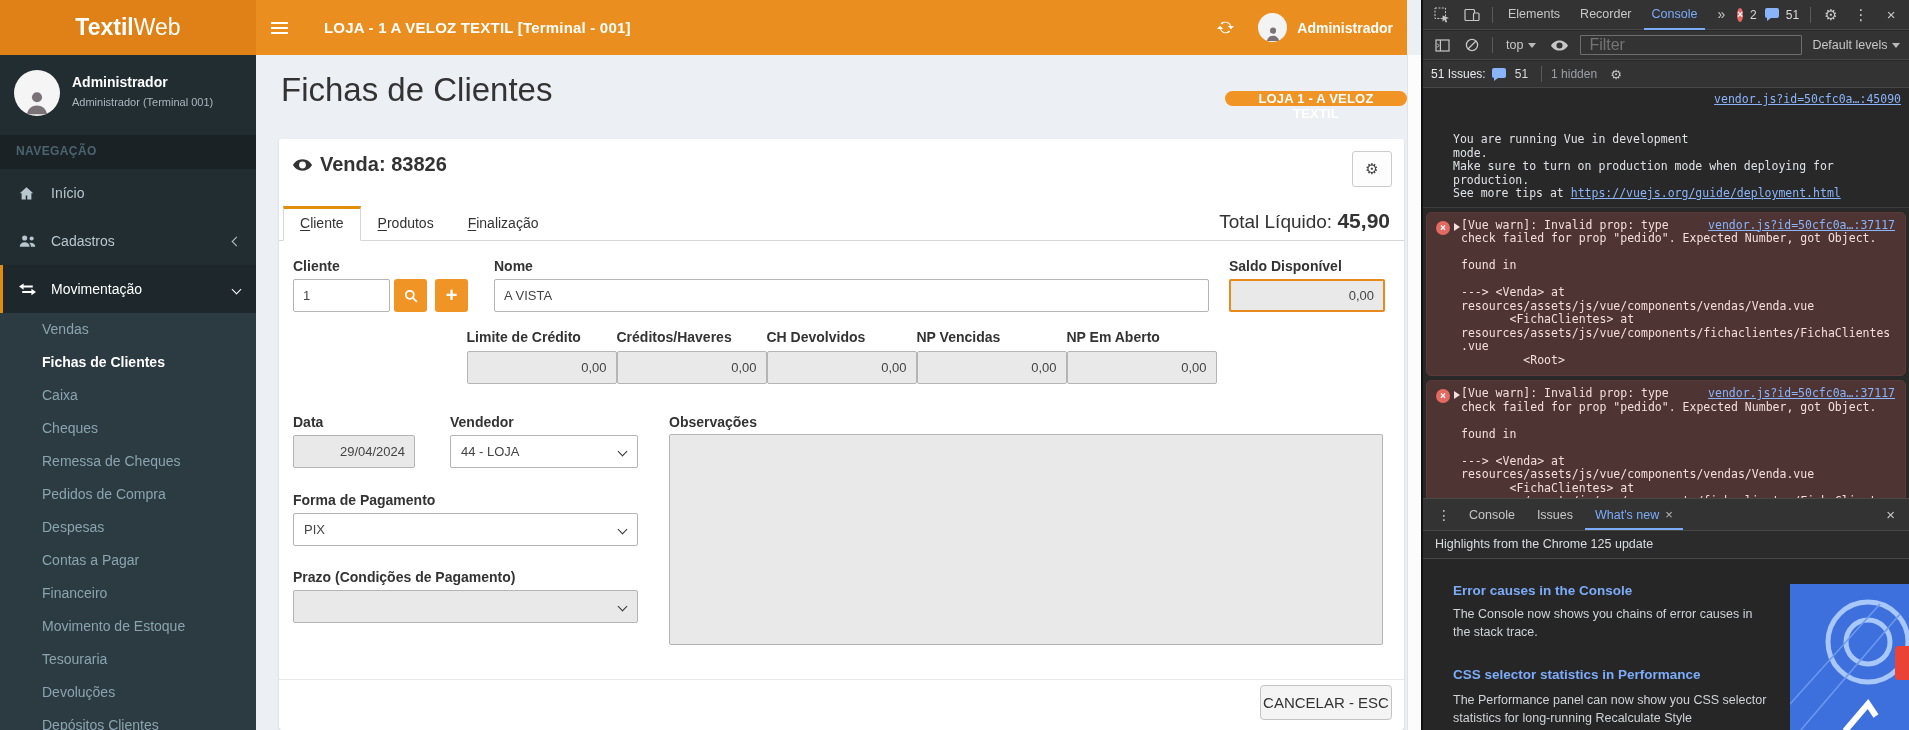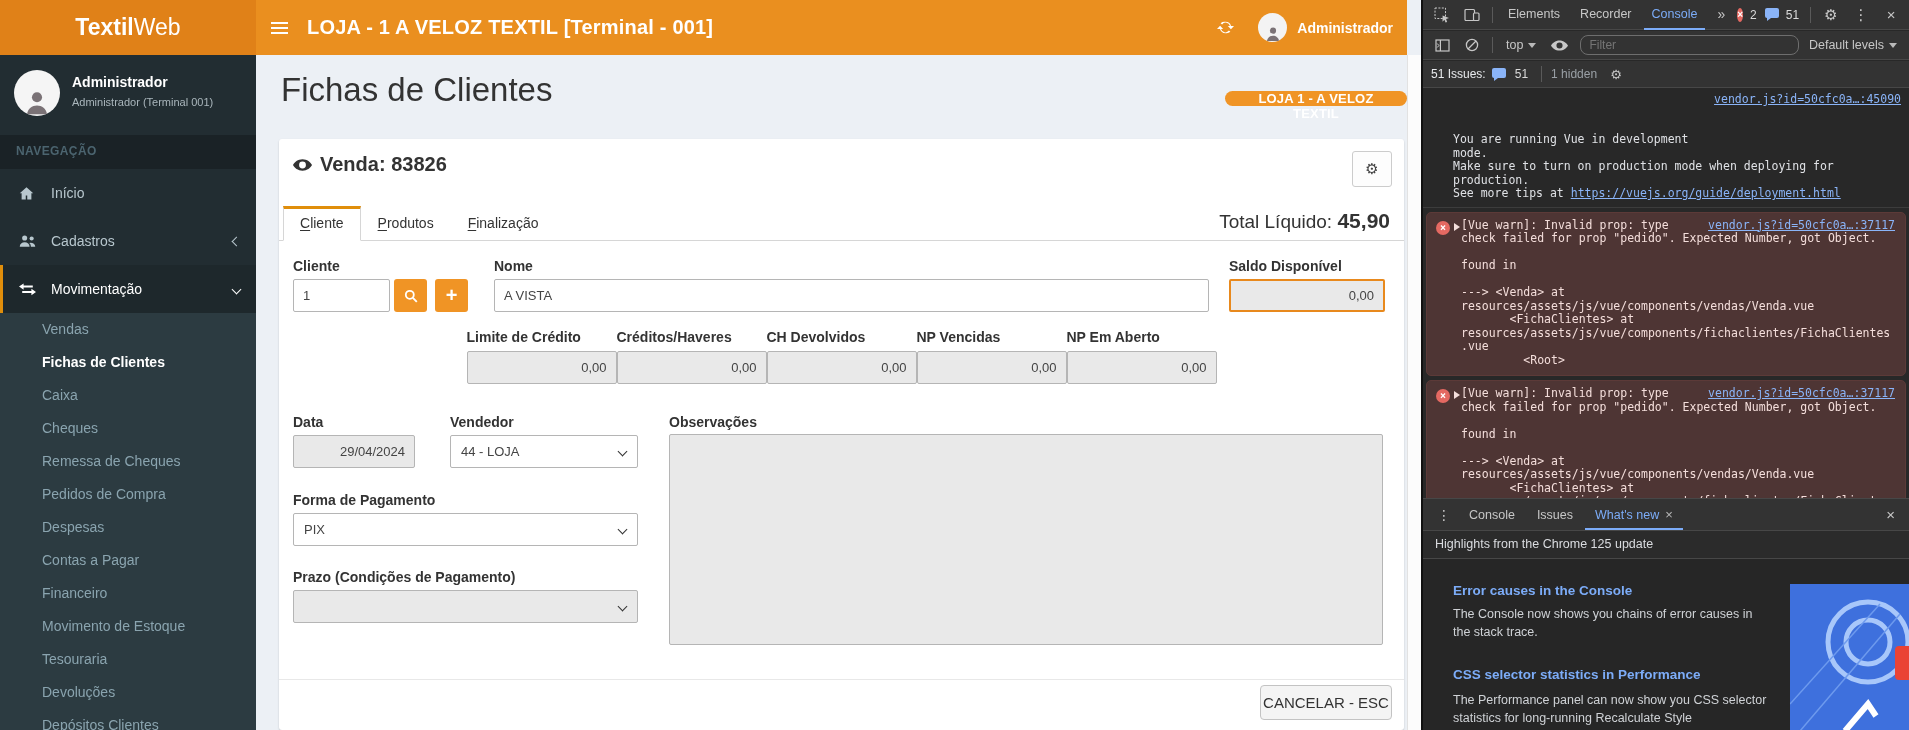--- a/index.html
+++ b/index.html
@@ -11,21 +11,21 @@
 
   
   .navbar { position:absolute; left:0; top:0; width:1407px; height:55px; background:#ea8f1f; }
   .logo { position:absolute; left:0; top:0; width:256px; height:55px; background:#e08118; color:#fff;
           display:flex; align-items:center; justify-content:center; font-size:23px; }
   .logo b { font-weight:700; } .logo span.light { font-weight:300; }
   .nav-left { position:absolute; left:256px; top:0; height:55px; display:flex; align-items:center; }
   .hamburger { width:46px; height:55px; display:flex; align-items:center; justify-content:center; cursor:pointer; }
   .hamburger div { width:17px; }
   .hamburger div i { display:block; height:2px; background:#fff; margin:3px 0; }
-  .nav-title { color:#fff; font-weight:700; font-size:20px; margin-left:5px; letter-spacing:.2px; }
+  .nav-title { color:#fff; font-weight:700; font-size:15px; margin-left:22px; letter-spacing:.2px; }
   .nav-right { position:absolute; right:0; top:0; height:55px; display:flex; align-items:center; gap:18px; padding-right:14px; }
   .refresh-btn { color:#fff; width:30px; height:30px; display:flex; align-items:center; justify-content:center; cursor:pointer; }
   .nav-user { display:flex; align-items:center; gap:10px; color:#fff; font-size:14px; font-weight:600; }
   .avatar-sm { width:29px; height:29px; border-radius:50%; background:#f3f3f3; display:flex; align-items:flex-end; justify-content:center; overflow:hidden; }
 
   
   .sidebar { position:absolute; left:0; top:55px; width:256px; height:675px; background:#222d32; overflow:hidden; }
   .user-panel { height:80px; padding:15px 14px; display:flex; gap:12px; }
   .avatar-lg { width:46px; height:46px; border-radius:50%; background:#f5f5f5; display:flex; align-items:flex-end; justify-content:center; overflow:hidden; flex:0 0 auto; }
   .user-meta { padding-top:4px; }
@@ -103,22 +103,22 @@
   .bubble { width:14px; height:13px; position:relative; flex:0 0 auto; }
   .bubble i { position:absolute; left:0; top:0; width:14px; height:10px; background:#8ab4f8; border-radius:2px; }
   .bubble b { position:absolute; left:2px; bottom:0; width:0; height:0; border-left:4px solid #8ab4f8; border-bottom:3px solid transparent; }
   .cnt { font-size:12px; color:#dadada; margin:0 4px 0 3px; }
   .glyph { font-family:"DejaVu Sans", sans-serif; font-size:15px; }
 
   .dt-row2 { position:absolute; left:0; right:0; top:31px; height:29px; background:#333; border-bottom:1px solid #474747;
              display:flex; align-items:center; padding:0 6px; gap:4px; }
   .dd { display:flex; align-items:center; gap:5px; padding:0 6px; cursor:pointer; white-space:nowrap; }
   .tri-down { width:0; height:0; border-left:4px solid transparent; border-right:4px solid transparent; border-top:5px solid #b9b9b9; }
-  .filter-box { height:20px; width:222px; border:1px solid #6e6e6e; border-radius:8px; background:transparent; color:#9aa0a6;
-                font-size:12px; padding:0 8px; margin-left:4px; font-family:inherit; }
+  .filter-box { height:20px; width:222px; border:1px solid #6e6e6e; border-radius:1px; background:transparent; color:#9aa0a6;
+                font-size:16px; padding:0 8px; margin-left:4px; font-family:inherit; }
   .levels { margin-left:auto; }
 
   .dt-row3 { position:absolute; left:0; right:0; top:61px; height:27px; background:#333; border-bottom:1px solid #474747;
              display:flex; align-items:center; padding:0 8px; gap:6px; font-size:12px; }
   .dt-row3 .issues-label { color:#e8eaed; }
   .hidden-lbl { color:#9aa0a6; }
 
   .dt-console { position:absolute; left:0; right:0; top:88px; height:410px; background:#282828; overflow:hidden;
                 font-family:"DejaVu Sans Mono", monospace; font-size:11.5px; line-height:13.5px; color:#dfe1e5; }
   .c-msg { position:relative; padding:5px 8px 6px 30px; border-bottom:1px solid #3c3c3c; }

